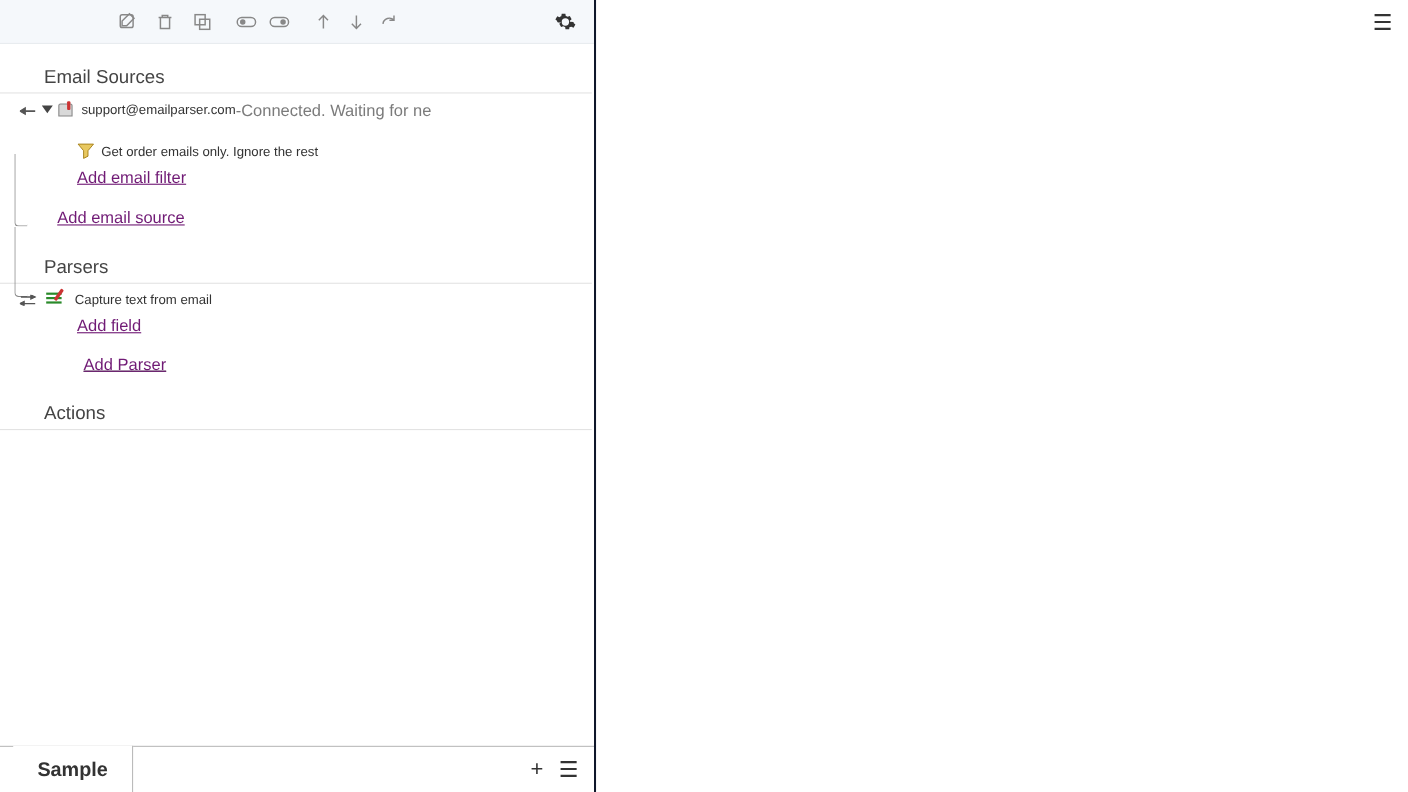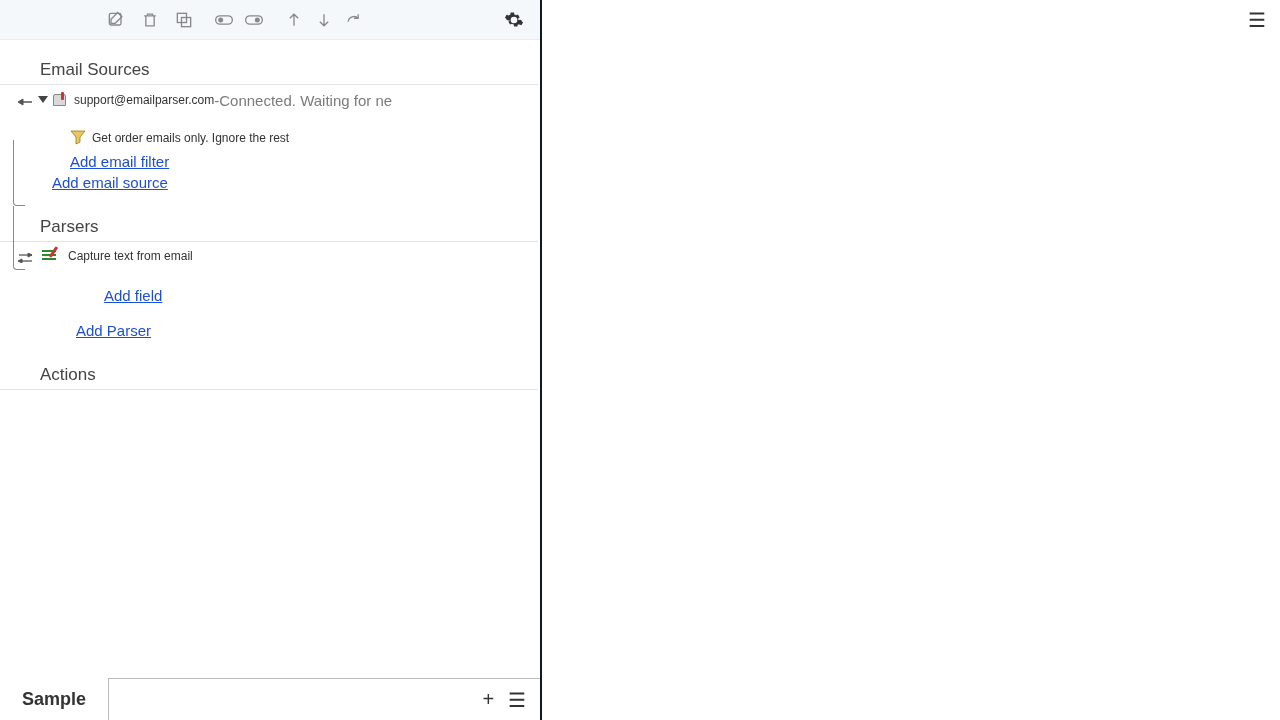--- a/index.html
+++ b/index.html
@@ -14,57 +14,57 @@
   .toolbar .spacer { flex: 1; }
   .tb-icon { width: 20px; height: 20px; display: inline-flex; align-items: center; justify-content: center; color: #888; cursor: pointer; }
   .tb-icon svg { width: 20px; height: 20px; stroke: #888; fill: none; stroke-width: 1.6; }
   .tb-icon.gear svg { fill: #333; stroke: none; width: 22px; height: 22px; }
   .tb-group { display: flex; gap: 10px; margin-left: 6px; }
 
   
   .tree { flex: 1; overflow: hidden; padding-top: 16px; position: relative; }
   .section-header { font-size: 17px; color: #444; padding: 4px 0 4px 40px; border-bottom: 1px solid #e3e3e3; margin-right: 2px; }
   .tree-row { display: flex; align-items: center; padding: 2px 0 2px 0; white-space: nowrap; position: relative; }
-  .link { color: #1d4ed8; text-decoration: underline; cursor: pointer; font-size: 15px; }
+  .link { color: #701a75; text-decoration: underline; cursor: pointer; font-size: 15px; }
   .status { color: #7b7b7b; }
   .source-row { padding-left: 18px; margin-top: 4px; overflow: hidden; }
   .source-row .indent-arrow { margin-right: 2px; }
   .indent-arrow svg { stroke: #666; }
   .caret { display:inline-block; width:0;height:0;border-left:5px solid transparent;border-right:5px solid transparent;border-top:7px solid #444; margin:0 4px 2px 2px; vertical-align: middle;}
   .mini-icon { width: 18px; height: 18px; display: inline-block; margin-right: 4px; vertical-align: middle; position: relative; }
   .mailbox { position:relative; }
   .mailbox::before{content:"";position:absolute;left:1px;top:3px;width:11px;height:10px;background:#d9d9d9;border:1px solid #888;border-radius:2px 2px 0 0;}
   .mailbox::after{content:"";position:absolute;left:9px;top:1px;width:3px;height:8px;background:#c33;border-radius:1px;}
   .filter-icon { }
   .filter-row { padding-left: 70px; margin-top: 16px; }
   .filter-icon svg { width:16px;height:16px; }
   .add-filter-row { padding-left: 70px; margin-top: 2px; }
-  .add-source-row { padding-left: 52px; }
+  .add-source-row { padding-left: 52px; margin-top: 16px; }
   .parsers-header { margin-top: 20px; }
   .parser-row { padding-left: 18px; margin-top: 4px; }
   .parser-row .pi { margin-left: 8px; }
   .pi { width:20px; height:16px; display:inline-block; position:relative; vertical-align:middle; margin-right:6px;}
   .pi .l1{position:absolute;left:0;top:2px;width:14px;height:2px;background:#2a8a2a;}
   .pi .l2{position:absolute;left:0;top:6px;width:14px;height:2px;background:#2a8a2a;}
   .pi .l3{position:absolute;left:0;top:10px;width:14px;height:2px;background:#2a8a2a;}
   .pi .m{position:absolute;left:10px;top:-2px;width:3px;height:12px;background:#c33;transform:rotate(35deg);border-radius:1px;}
-  .add-field-row { padding-left: 104px; margin-top: 19px; }
+  .add-field-row { padding-left: 70px; margin-top: 4px; }
   .add-parser-row { padding-left: 76px; margin-top: 14px; text-decoration: underline; }
   .actions-header { margin-top: 20px; }
   .add-action-row { padding-left: 52px; margin-top: 2px; }
 
   
   .vline { position:absolute; left:13px; width:12px; border-left:1px solid #888; border-bottom-left-radius:4px; }
   .vline.a { top:100px; height:66px; border-bottom:1px solid #888;}
   .vline.b { top:166px; height:64px; border-bottom:1px solid #888;}
   .arrow-in { display:inline-block; width:16px; height:14px; vertical-align:middle;}
   .arrow-in svg{width:16px;height:10px;stroke:#555;fill:#555;}
 
   
-  .tab-strip { height: 42px; border-top: 1px solid #bbb; display: flex; align-items: stretch; background: #fff; }
+  .tab-strip { height: 42px; border-top: 1px solid #bbb; display: flex; align-items: stretch; background: #fff; padding-left: 12px; }
   .tab { padding: 8px 22px; border-right: 1px solid #bbb; border-top: 2px solid #fff; margin-top:-1px; background: #fff; font-size: 18px; font-weight: 600; color: #333; display:flex; align-items:center; cursor:pointer;}
   .tab.active { border-top: 1px solid #bbb; border-top:none; background:#fff; position:relative; top:0;}
   .tab-strip .spacer { flex:1; }
   .tab-tools { display:flex; align-items:center; gap:14px; padding-right:14px; }
   .tab-tools span { font-size:20px; cursor:pointer; color:#333; user-select:none; }
 
   .txt { font-size: 12px; color:#333; }
 </style>
 </head>
 <body>

